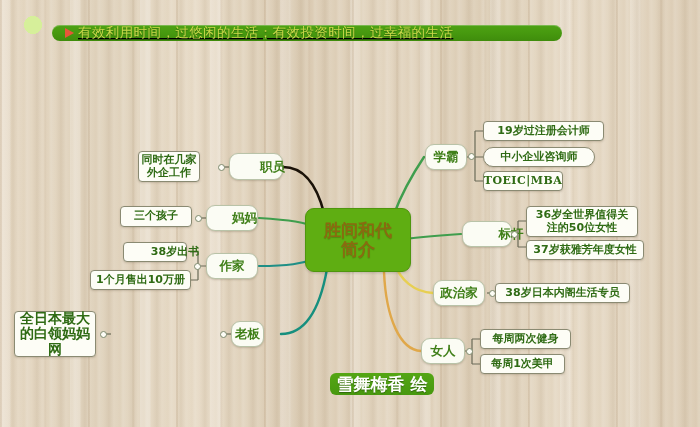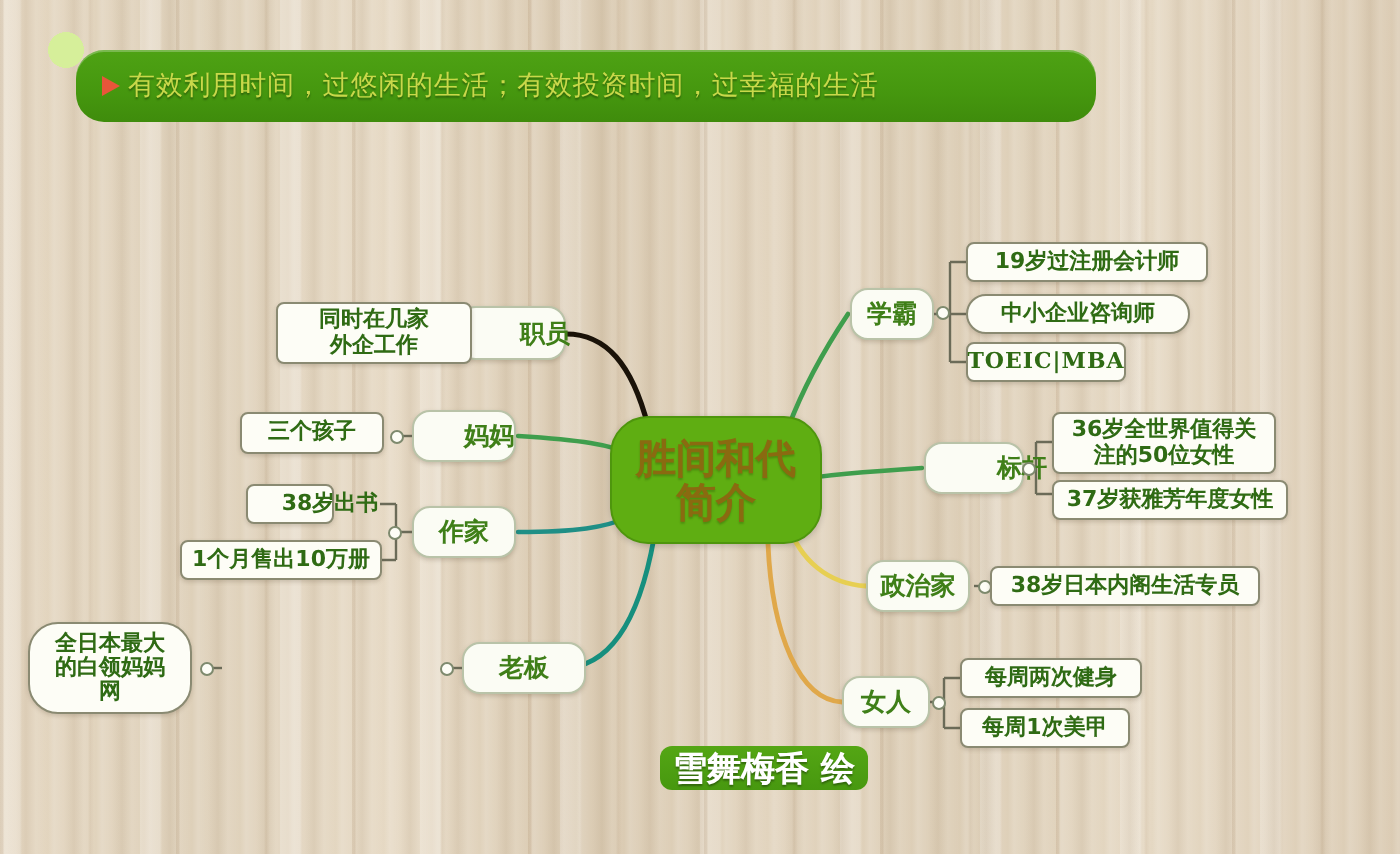--- a/index.html
+++ b/index.html
@@ -39,25 +39,26 @@
   
   #banner-wrap{
     position:absolute;left:24px;top:16px;width:538px;height:46px;
   }
   .scallop{
     position:absolute;left:0;top:0;width:538px;height:46px;
     background:#d6ef9a;
     -webkit-mask-image:radial-gradient(circle 9px at 9px 9px, #000 99%, transparent 100%);
   }
   #banner{
-    position:absolute;left:14px;top:9px;width:510px;height:36px;
+    position:absolute;left:28px;top:9px;width:510px;height:16px;
     background:linear-gradient(180deg,#4ea214 0%,#46980f 55%,#3f8c0c 100%);
     border-radius:14px;
     display:flex;align-items:center;
     box-shadow:inset 0 1px 0 rgba(255,255,255,.25);
+    text-decoration:underline;
   }
   #banner-flag{
     margin-left:13px;margin-right:4px;width:0;height:0;
     border-left:9px solid #e8563a;
     border-top:5px solid transparent;
     border-bottom:5px solid transparent;
   }
   #banner-text{
     color:#c9d84a;font-size:13.5px;letter-spacing:.4px;white-space:nowrap;
     text-shadow:0 1px 1px rgba(0,0,0,.35);
@@ -66,39 +67,39 @@
   
   #links{position:absolute;left:0;top:0;width:700px;height:427px;}
 
   
   .node{
     position:absolute;box-sizing:border-box;
     display:flex;align-items:center;justify-content:center;
     text-align:center;white-space:pre;line-height:1.12;
   }
   .center-node{
-    background:#5fae12;border:1px solid #4e960d;border-radius:19px;
-    color:#8a6a10;font-size:20px;font-weight:bold;
+    background:#5fae12;border:1px solid #4e960d;border-radius:9px;
+    color:#8a6a10;font-size:17px;font-weight:bold;
     text-shadow:0 1px 1px rgba(0,0,0,.18);
     box-shadow:0 1px 3px rgba(0,0,0,.18);
   }
   .lvl1{
     background:#fbfcf4;border:1px solid #b9c3a8;border-radius:9px;
     color:#3f7f18;font-size:12.5px;font-weight:bold;
     box-shadow:0 1px 2px rgba(90,75,50,.25);
   }
   .lvl2{
     background:#fdfdf6;border:1px solid #8a8a72;border-radius:4px;
     color:#2f6b14;font-size:11px;font-weight:bold;
     box-shadow:0 1px 2px rgba(90,75,50,.22);
   }
   .lvl2.mono{font-family:"DejaVu Serif","Liberation Serif",serif;letter-spacing:.5px;}
   .lvl3{
-    background:#fdfdf6;border:1px solid #8a8a72;border-radius:15px;
-    color:#2f6b14;font-size:11px;font-weight:bold;
+    background:#fdfdf6;border:1px solid #8a8a72;border-radius:4px;
+    color:#2f6b14;font-size:14px;font-weight:bold;
     box-shadow:0 1px 2px rgba(90,75,50,.22);
   }
   .dot{
     position:absolute;width:7px;height:7px;border-radius:50%;
     background:#fdfdf6;border:1.3px solid #7e8a6e;box-sizing:border-box;
   }
   
   #signature{
     position:absolute;left:330px;top:373px;width:104px;height:22px;
     background:linear-gradient(180deg,#54a614 0%,#47980f 100%);
@@ -147,33 +148,33 @@
     <path d="M510,234 L518,234 M518,221 L518,247 M518,221 L526,221 M518,247 L526,247" fill="none" stroke="#6b6b58" stroke-width="1.2"></path>
     <path d="M487,293 L495,293" fill="none" stroke="#6b6b58" stroke-width="1.2"></path>
     <path d="M464,351 L472,351 M472,339 L472,364 M472,339 L480,339 M472,364 L480,364" fill="none" stroke="#6b6b58" stroke-width="1.2"></path>
   </svg>
 
   <div class="node center-node" style="left:305px;top:208px;width:106px;height:64px;">胜间和代
 简介</div>
 
   <div class="node lvl1" style="left:229px;top:153px;width:54px;height:27px;padding-left:33px;">职员</div>
   <div class="dot" style="left:218px;top:164px;"></div>
-  <div class="node lvl2" style="left:138px;top:151px;width:98px;height:31px;">同时在几家
+  <div class="node lvl2" style="left:138px;top:151px;width:62px;height:31px;">同时在几家
 外企工作</div>
 
   <div class="node lvl1" style="left:206px;top:205px;width:52px;height:26px;padding-left:25px;">妈妈</div>
   <div class="dot" style="left:195px;top:215px;"></div>
   <div class="node lvl2" style="left:120px;top:206px;width:72px;height:21px;">三个孩子</div>
 
   <div class="node lvl1" style="left:206px;top:253px;width:52px;height:26px;">作家</div>
   <div class="dot" style="left:194px;top:263px;"></div>
-  <div class="node lvl2" style="left:123px;top:242px;width:44px;height:20px;padding-left:40px;">38岁出书</div>
+  <div class="node lvl2" style="left:123px;top:242px;width:64px;height:20px;padding-left:40px;">38岁出书</div>
   <div class="node lvl2" style="left:90px;top:270px;width:101px;height:20px;">1个月售出10万册</div>
 
-  <div class="node lvl1" style="left:231px;top:321px;width:62px;height:26px;">老板</div>
+  <div class="node lvl1" style="left:231px;top:321px;width:33px;height:26px;">老板</div>
   <div class="dot" style="left:220px;top:331px;"></div>
   <div class="dot" style="left:100px;top:331px;"></div>
   <div class="node lvl3" style="left:14px;top:311px;width:82px;height:46px;">全日本最大
 的白领妈妈
 网</div>
 
   <div class="node lvl1" style="left:425px;top:144px;width:42px;height:26px;">学霸</div>
   <div class="dot" style="left:468px;top:153px;"></div>
   <div class="node lvl2" style="left:483px;top:121px;width:121px;height:20px;">19岁过注册会计师</div>
   <div class="node lvl2" style="left:483px;top:147px;width:112px;height:20px;border-radius:10px;">中小企业咨询师</div>

